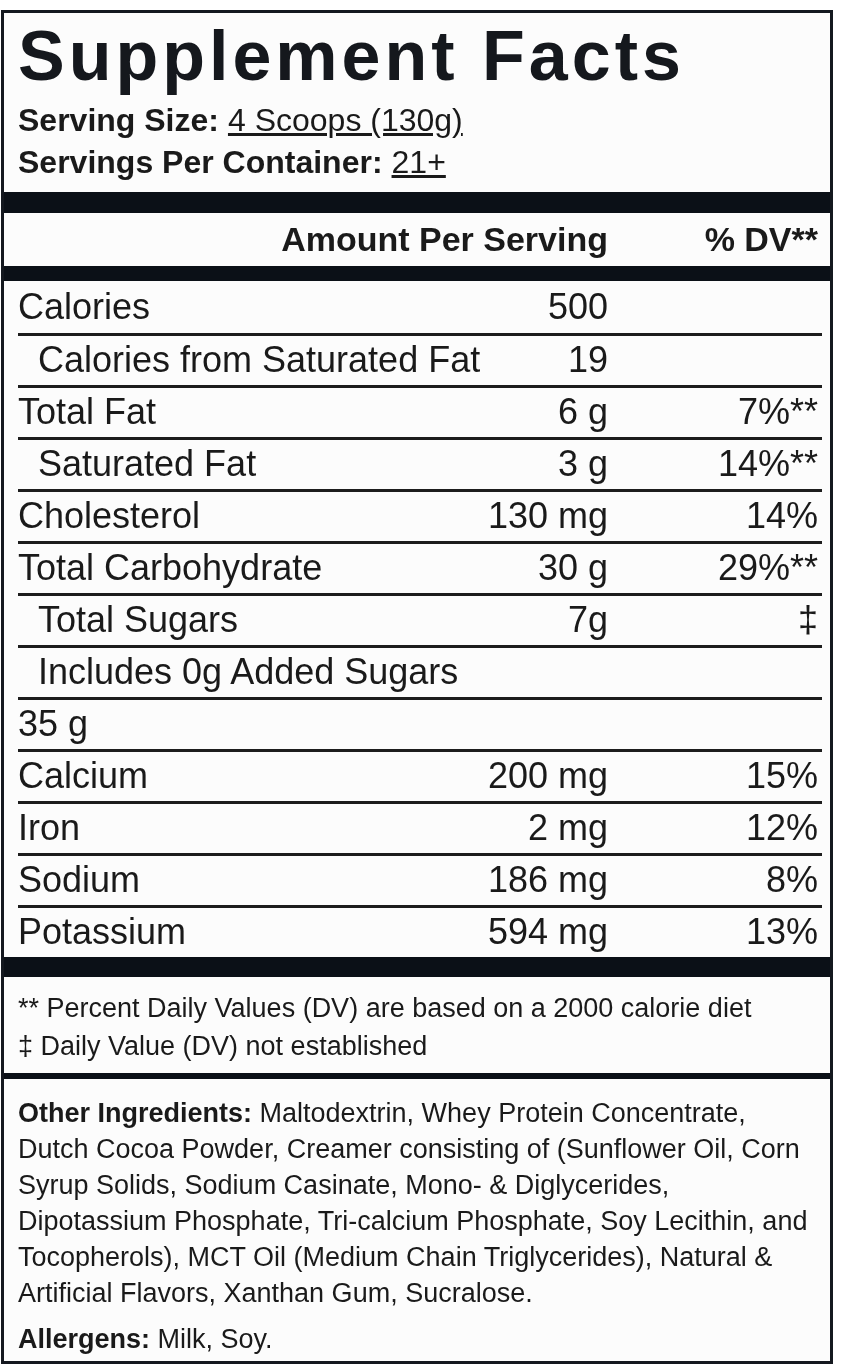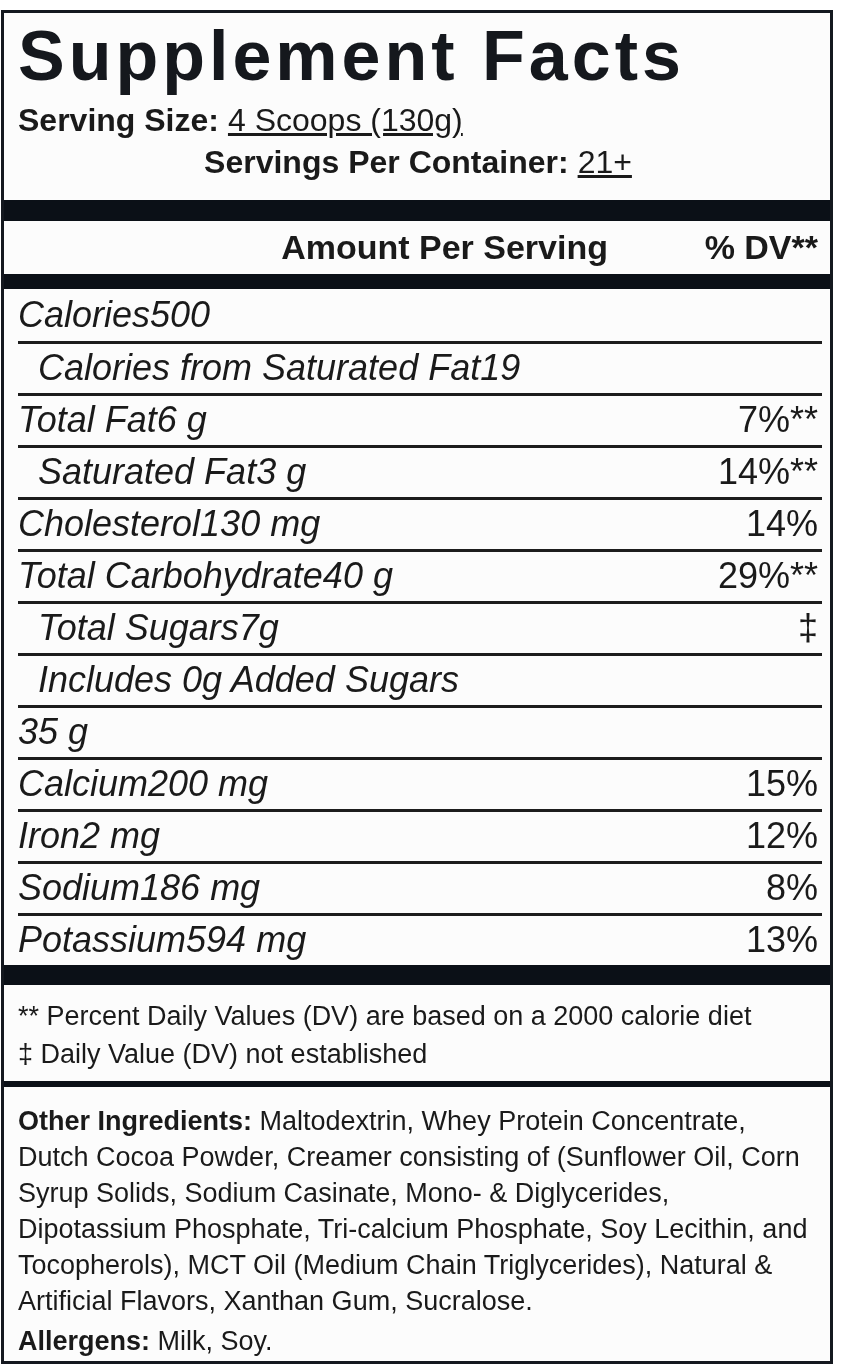--- a/index.html
+++ b/index.html
@@ -21,44 +21,44 @@
     background:var(--bg);overflow:hidden;
   }
   .px{padding-left:14px;padding-right:12px;}
   .title{
     font-size:70px;font-weight:700;letter-spacing:4px;line-height:1.06;
     margin:6px 0 6px;color:#15181d;white-space:nowrap;
   }
   .kv{font-size:32px;line-height:1.32;}
   .kv .k{font-weight:700;}
   .kv .v{margin-left:9px;text-decoration:underline;}
-  .kv-last{margin-bottom:16px;text-align:center;}
+  .kv-last{margin-bottom:8px;}
   .bar{background:var(--bar);width:100%;}
   .bar-1{height:21px;}
   .bar-2{height:15px;}
   .bar-3{height:20px;}
   .bar-4{height:6px;}
   .header-row{
     display:grid;grid-template-columns:590px 1fr;align-items:center;
     min-height:53px;margin:0 8px 0 14px;font-weight:700;font-size:34px;
   }
   .header-amount{text-align:right;}
   .header-dv{text-align:right;padding-right:4px;}
   .row{
     display:grid;grid-template-columns:590px 1fr;align-items:center;
     min-height:52px;margin:0 8px 0 14px;font-size:36px;box-sizing:border-box;
   }
   .row + .row{border-top:3px solid var(--rule);}
-  .cell-main{display:flex;justify-content:flex-start;align-items:center;font-style:italic;}
+  .cell-main{display:flex;justify-content:space-between;align-items:center;}
   .row.indent .nname{padding-left:20px;}
   .cell-dv{text-align:right;padding-right:4px;}
   .footnotes{margin:12px 8px 8px 14px;font-size:27px;line-height:38px;}
   .ingredients{margin:16px 8px 0 14px;font-size:27px;line-height:36px;}
   .bold-inline{font-weight:700;}
-  .allergens{margin-top:4px;}
+  .allergens{margin-top:10px;}
 </style>
 </head>
 <body>
 
 <div class="page">
   <div class="label">
 
     <div class="px">
       <div class="title">Supplement Facts</div>
 
@@ -112,21 +112,21 @@
         <div class="row">
           <div class="cell-main">
             <span class="nname">Cholesterol</span>
             <span class="amount">130 mg</span>
           </div>
           <div class="cell-dv">14%</div>
         </div>
         <div class="row">
           <div class="cell-main">
             <span class="nname">Total Carbohydrate</span>
-            <span class="amount">40 g</span>
+            <span class="amount">30 g</span>
           </div>
           <div class="cell-dv">29%**</div>
         </div>
         <div class="row indent">
           <div class="cell-main">
             <span class="nname">Total Sugars</span>
             <span class="amount">7g</span>
           </div>
           <div class="cell-dv">‡</div>
         </div>

